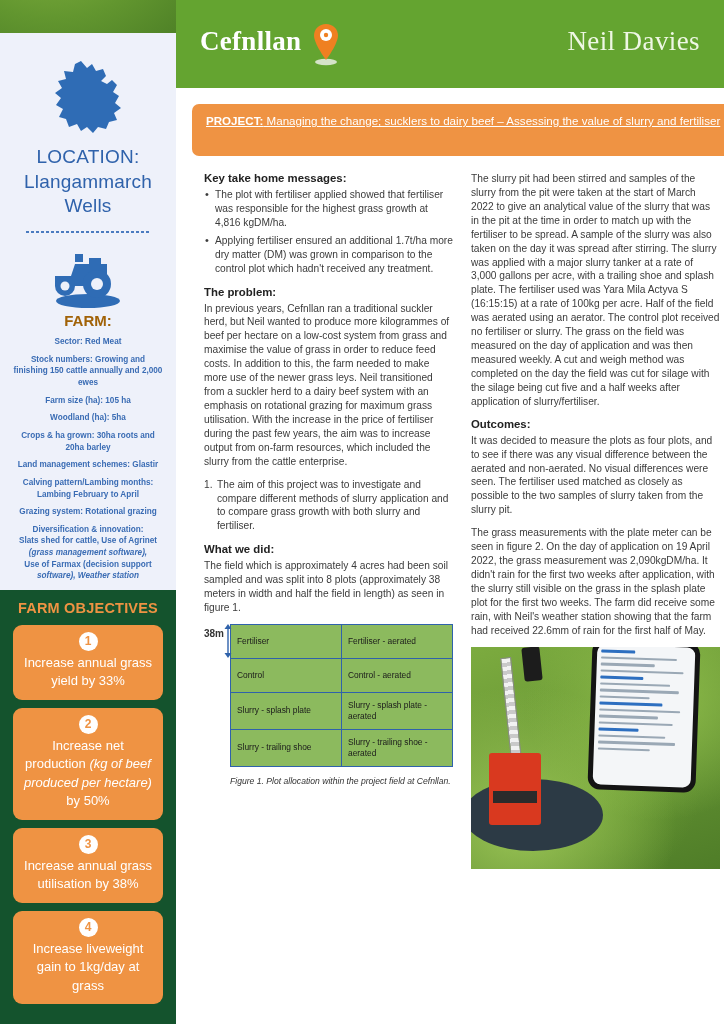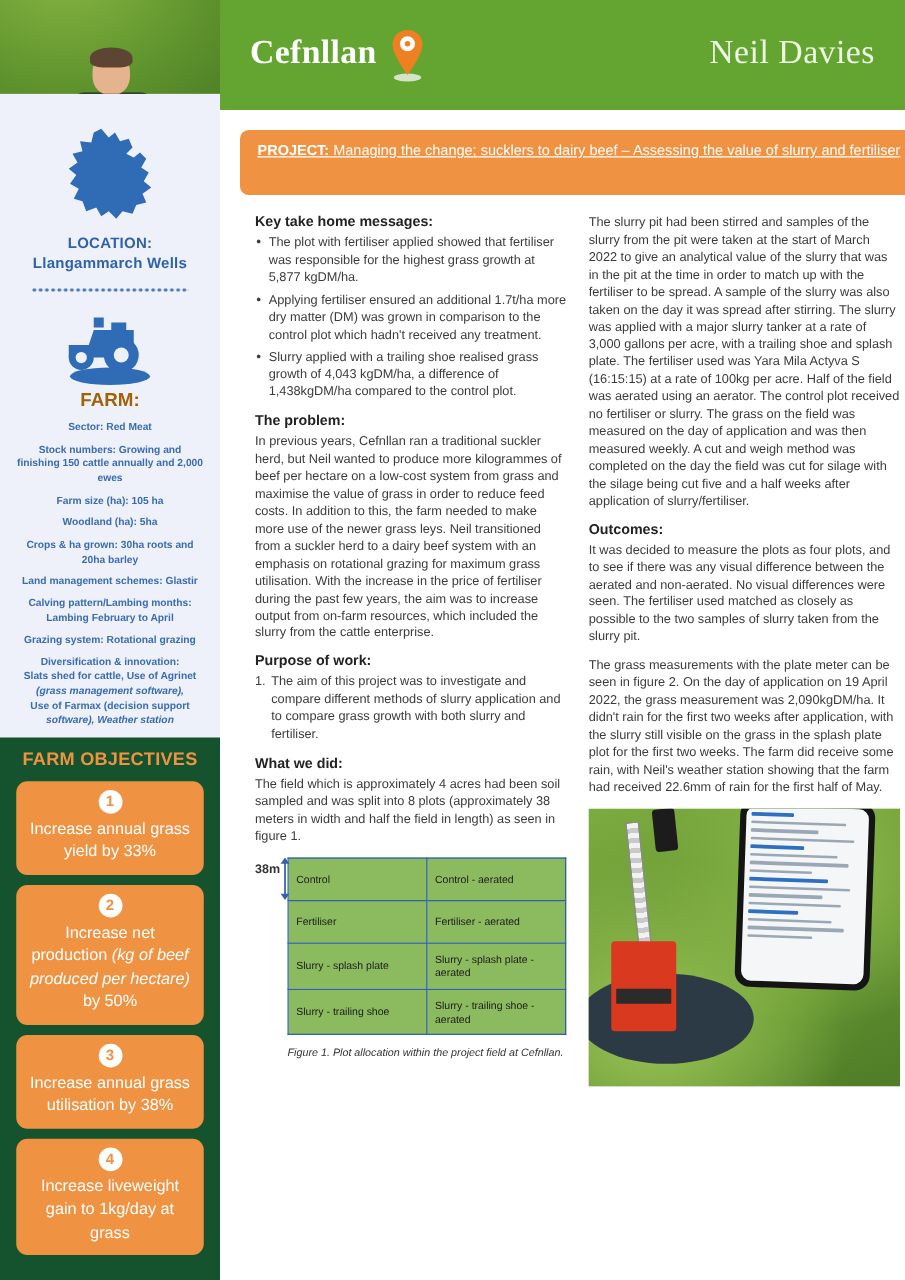--- a/index.html
+++ b/index.html
@@ -53,21 +53,21 @@
   .p-legR { position:absolute; left:48px; top:104px; width:38px; height:56px;
             background:#2b3340; border-radius:8px; }
   .p-hand1{ position:absolute; left:8px; top:104px; width:20px; height:16px;
             background:#e4b48e; border-radius:6px; }
   .p-hand2{ position:absolute; left:62px; top:104px; width:20px; height:16px;
             background:#e4b48e; border-radius:6px; }
 
   .side-block { padding: 16px 10px 0; text-align: center; color:#2f62ab; }
   .wales-map { display:block; margin: 10px auto 8px; }
   .side-title {
-    font-size: 12px; font-weight: 700; letter-spacing:.2px; line-height:1.28;
+    font-size: 19px; font-weight: 400; letter-spacing:.2px; line-height:1.28;
     color:#2f62ab;
   }
   .dots {
     margin: 12px auto 10px; width: 126px; height: 4px;
     background-image: radial-gradient(#4a7bc0 45%, transparent 46%);
     background-size: 5px 4px; background-repeat: repeat-x;
   }
   .tractor { display:block; margin: 4px auto 4px; }
   .farm-heading { font-size:15px; font-weight:700; color:#a16207; margin: 2px 0 7px; }
   .farm-line {
@@ -325,55 +325,53 @@
   <div class="project-banner">
     <b>PROJECT:</b><span> Managing the change; sucklers to dairy beef – Assessing the value of slurry and fertiliser</span>
   </div>
 
   <div class="content">
     <div class="cols">
 
       <div class="col">
         <h3 class="sec">Key take home messages:</h3>
         <ul class="bullets">
-          <li>The plot with fertiliser applied showed that fertiliser was responsible for the highest grass growth at 5,877 kgDM/ha.</li>
+          <li>The plot with fertiliser applied showed that fertiliser was responsible for the highest grass growth at 4,816 kgDM/ha.</li>
           <li>Applying fertiliser ensured an additional 1.7t/ha more dry matter (DM) was grown in comparison to the control plot which hadn't received any treatment.</li>
-          <li>Slurry applied with a trailing shoe realised grass growth of 4,043 kgDM/ha, a difference of 1,438kgDM/ha compared to the control plot.</li>
         </ul>
 
         <h3 class="sec">The problem:</h3>
         <p class="body">In previous years, Cefnllan ran a traditional suckler herd, but Neil wanted to produce more kilogrammes of beef per hectare on a low-cost system from grass and maximise the value of grass in order to reduce feed costs. In addition to this, the farm needed to make more use of the newer grass leys. Neil transitioned from a suckler herd to a dairy beef system with an emphasis on rotational grazing for maximum grass utilisation. With the increase in the price of fertiliser during the past few years, the aim was to increase output from on-farm resources, which included the slurry from the cattle enterprise.</p>
 
-        <h3 class="sec">Purpose of work:</h3>
         <ol class="numbered">
           <li>
             <span class="n">1.</span>
             <span>The aim of this project was to investigate and compare different methods of slurry application and to compare grass growth with both slurry and fertiliser.</span>
           </li>
         </ol>
 
         <h3 class="sec">What we did:</h3>
         <p class="body">The field which is approximately 4 acres had been soil sampled and was split into 8 plots (approximately 38 meters in width and half the field in length) as seen in figure 1.</p>
 
         <div class="fig-wrap">
           <div class="dim-label">38m</div>
           <svg class="dim-arrow" width="8" height="34" viewBox="0 0 8 34">
             <line x1="4" y1="3" x2="4" y2="31" stroke="#2f62ab" stroke-width="1.4"></line>
             <path d="M4 0 L7.5 5 L0.5 5 Z" fill="#2f62ab"></path>
             <path d="M4 34 L7.5 29 L0.5 29 Z" fill="#2f62ab"></path>
           </svg>
           <table class="plot-table">
             <tbody>
                 <tr>
+              <td>Fertiliser</td>
+              <td>Fertiliser - aerated</td>
+            </tr>
+            <tr>
               <td>Control</td>
               <td>Control - aerated</td>
-            </tr>
-            <tr>
-              <td>Fertiliser</td>
-              <td>Fertiliser - aerated</td>
             </tr>
             <tr>
               <td>Slurry - splash plate</td>
               <td>Slurry - splash plate - aerated</td>
             </tr>
             <tr>
               <td>Slurry - trailing shoe</td>
               <td>Slurry - trailing shoe - aerated</td>
             </tr>
           </tbody>

